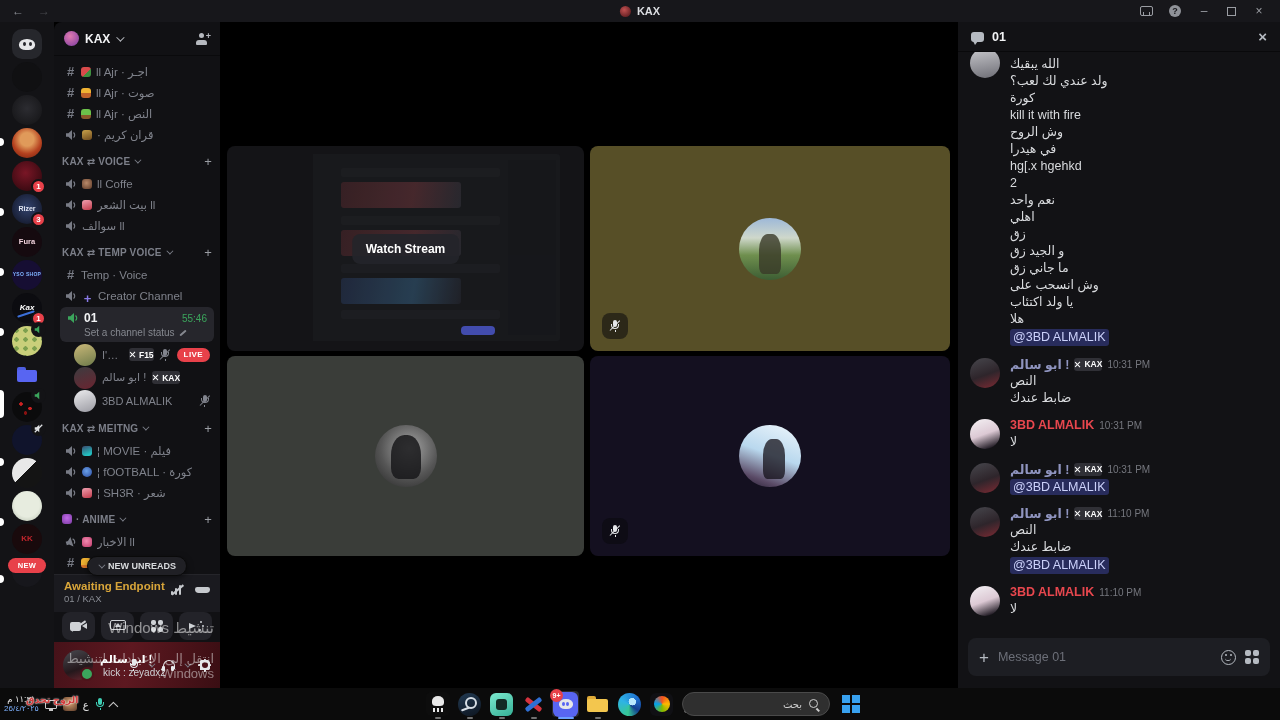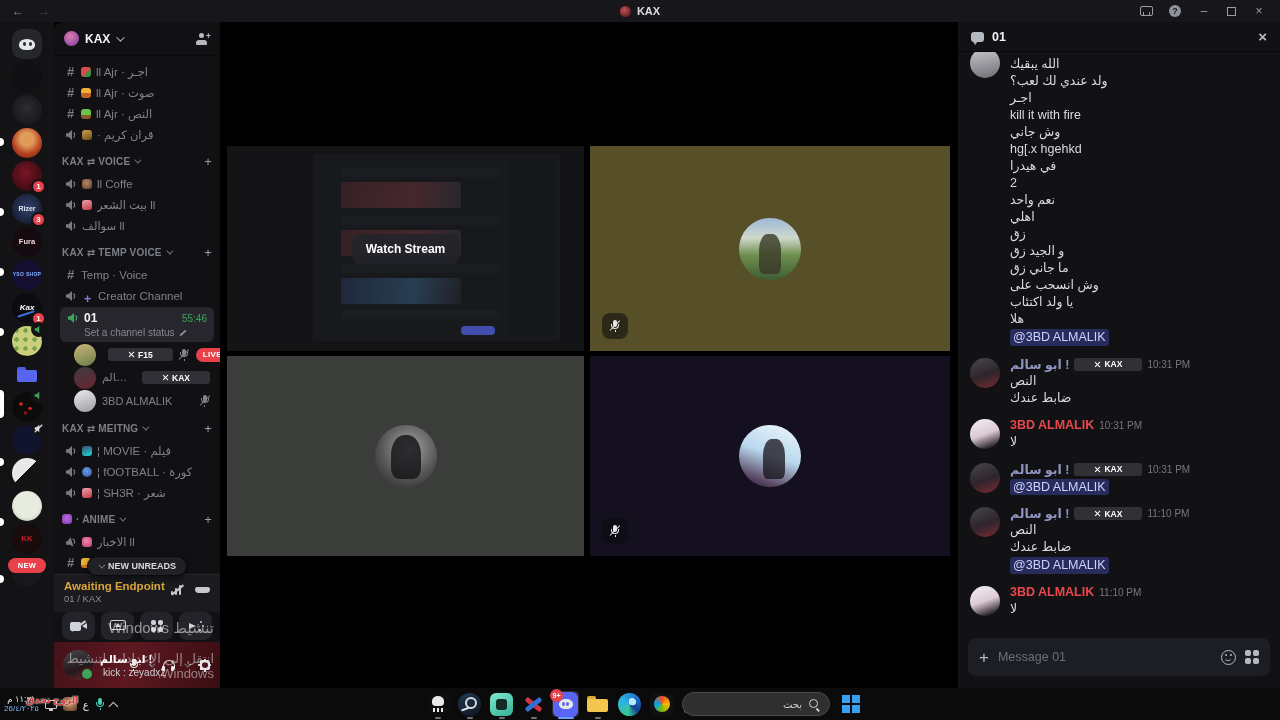--- a/index.html
+++ b/index.html
@@ -88,21 +88,21 @@
 .ac-top{display:flex;align-items:center;gap:5px;color:#f2f3f5;font-size:12px;font-weight:bold}
 .timer{margin-left:auto;color:#3ba55c;font-size:10px;font-weight:normal}
 .ac-status{display:flex;align-items:center;gap:4px;color:#85888f;font-size:10px;margin-top:2px;padding-left:17px}
 .pen{width:8px;height:2px;background:#85888f;transform:rotate(-40deg);border-radius:1px}
 .member{display:flex;align-items:center;gap:6px;height:23px;padding:0 4px 0 14px;color:#80838c;font-size:11px;white-space:nowrap}
 .mav{width:22px;height:22px;border-radius:50%;flex:none}
 .av-m1{background:linear-gradient(160deg,#cab878,#6d7a4a)}
 .av-m2{background:linear-gradient(160deg,#3c3c40,#6b2430)}
 .av-m3{background:linear-gradient(160deg,#ececee,#9a9aa2)}
 .mname{overflow:hidden;text-overflow:ellipsis;max-width:72px;unicode-bidi:isolate}
-.tagpill{display:inline-flex;align-items:center;gap:3px;background:#303036;border-radius:3px;padding:0 20px;height:13px;color:#fff;font-size:8.5px;font-weight:bold;flex:none}
+.tagpill{display:inline-flex;align-items:center;gap:3px;background:#303036;border-radius:3px;padding:0 0;height:13px;color:#fff;font-size:8.5px;font-weight:bold;flex:none}
 .sw{position:relative;width:7px;height:7px}
 .sw::before,.sw::after{content:"";position:absolute;left:3px;top:0;width:1.4px;height:7px;background:#fff;transform:rotate(45deg)}
 .sw::after{transform:rotate(-45deg)}
 .live{background:#e8414a;color:#fff;font-size:8px;font-weight:bold;border-radius:8px;padding:2.5px 7px;letter-spacing:.4px;flex:none}
 .mic{position:relative;width:11px;height:12px;flex:none;color:#e6e8ea}
 .mic b{position:absolute;left:3.5px;top:0;width:4px;height:7px;border-radius:2px;background:currentColor}
 .mic i{position:absolute;left:1.5px;top:3.5px;width:8px;height:5px;border:1.2px solid currentColor;border-top:none;border-radius:0 0 5px 5px}
 .mic u{position:absolute;left:5px;bottom:0;width:1.2px;height:2px;background:currentColor}
 .mic .sl{position:absolute;left:-1.5px;top:5px;width:14px;height:1.4px;background:currentColor;transform:rotate(-45deg)}
 .mic.gray{color:#82858e;margin-left:auto}
@@ -140,21 +140,21 @@
 .hp{position:relative;width:13px;height:11px}
 .hp::before{content:"";position:absolute;left:1px;top:0;width:10px;height:8px;border:1.6px solid currentColor;border-bottom:none;border-radius:6px 6px 0 0}
 .hp::after{content:"";position:absolute;left:0;bottom:0;width:3px;height:5px;background:currentColor;border-radius:1px;box-shadow:9px 0 0 currentColor}
 .gear{width:13px;height:13px;background:linear-gradient(currentColor,currentColor) center/2px 13px no-repeat,linear-gradient(currentColor,currentColor) center/13px 2px no-repeat,linear-gradient(currentColor,currentColor) center/10px 10px no-repeat;border-radius:50%;position:relative}
 .gear::after{content:"";position:absolute;inset:3.5px;border-radius:50%;background:#4c141b}
 .wm{position:absolute;right:6px;top:597px;z-index:6;pointer-events:none;text-align:right;direction:rtl;color:rgba(240,240,240,.55)}
 .wm .l1{font-size:15px}
 .wm .l2{font-size:13px;margin-top:14px;color:rgba(235,235,235,.5)}
 
 .stage{position:absolute;left:220px;top:22px;width:738px;height:666px;background:#000}
-.tile{position:absolute;border-radius:0;overflow:hidden}
+.tile{position:absolute;border-radius:8px;overflow:hidden}
 .t1{left:7px;top:124px;width:357px;height:205px;background:#141417}
 .t2{left:370px;top:124px;width:360px;height:205px;background:#574f27}
 .t3{left:7px;top:334px;width:357px;height:200px;background:#3a3d39}
 .t4{left:370px;top:334px;width:360px;height:200px;background:#141020}
 .fakewin{position:absolute;inset:8px 24px 10px 24px;background:#191a1e;border-radius:3px;opacity:.85}
 .fakewin .fsb{position:absolute;left:0;top:0;bottom:0;width:62px;background:#141518}
 .fakewin .fr{position:absolute;left:90px;right:60px;height:9px;background:#232428;border-radius:2px;opacity:.5}
 .fakewin .fimg{position:absolute;left:90px;width:120px;height:26px;background:linear-gradient(100deg,#5a2a2e,#7a3a40 60%,#3a3a44);border-radius:3px;opacity:.55}
 .fakewin .fbtn{position:absolute;left:210px;top:172px;width:34px;height:9px;background:#5865f2;border-radius:4px;opacity:.8}
 .fakewin .fcol{position:absolute;right:4px;top:6px;bottom:6px;width:48px;background:#17181c}
@@ -758,25 +758,25 @@
       <span class="cbub"></span>
       <span>01</span>
       <span class="chx">×</span>
     </div>
 
     <div class="msgs">
       <div class="grp first">
         <span class="gav cav-c cut"></span>
         <div class="gline">الله يبقيك</div>
           <div class="gline">ولد عندي لك لعب؟</div>
-          <div class="gline">اجـر</div>
+          <div class="gline">كورة</div>
           <div class="gline">kill it with fire</div>
-          <div class="gline">وش جاني</div>
+          <div class="gline">وش الروح</div>
+          <div class="gline">في هيدرا</div>
           <div class="gline">hg[.x hgehkd</div>
-          <div class="gline">في هيدرا</div>
           <div class="gline">2</div>
           <div class="gline">نعم واحد</div>
           <div class="gline">اهلي</div>
           <div class="gline">زق</div>
           <div class="gline">و الجيد زق</div>
           <div class="gline">ما جاني زق</div>
           <div class="gline">وش انسحب على</div>
           <div class="gline">يا ولد اكتئاب</div>
           <div class="gline">هلا</div>
           <div class="gline mention">@3BD ALMALIK</div>

